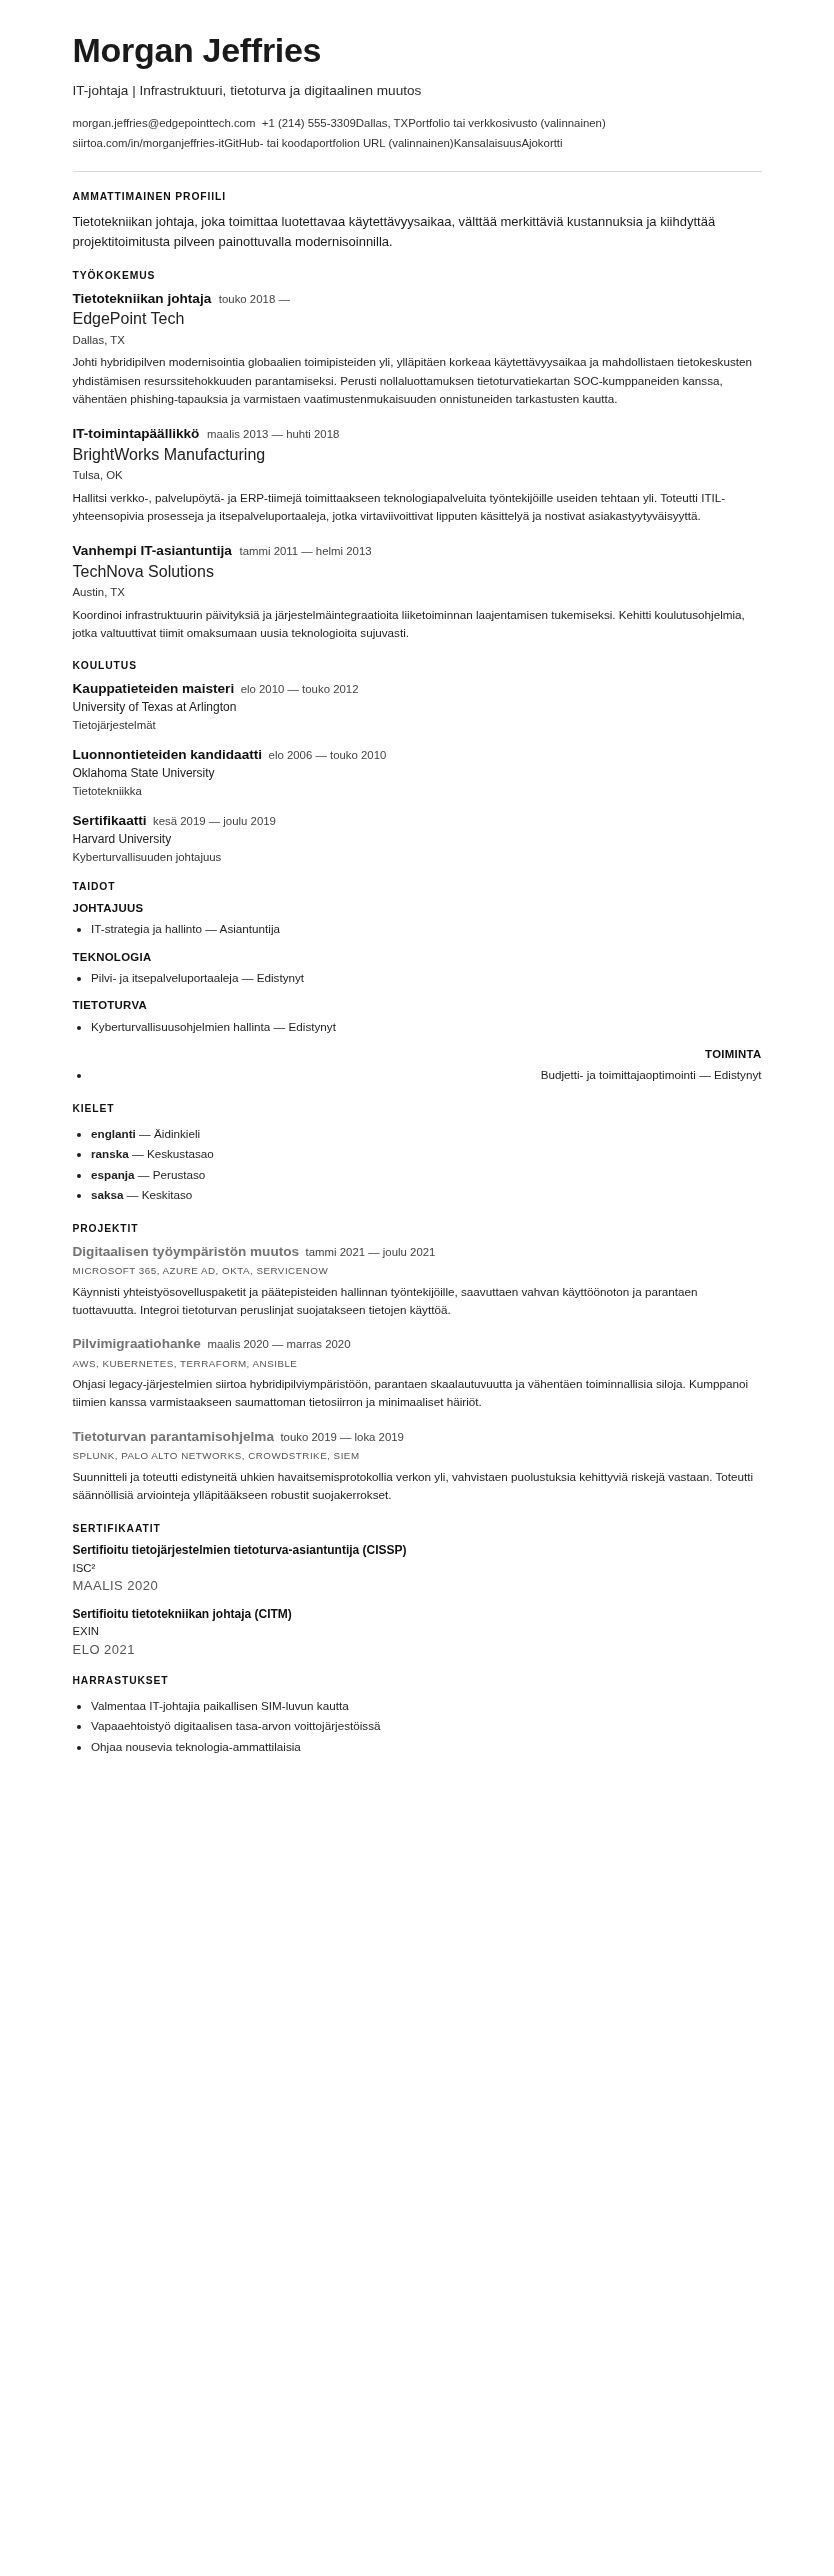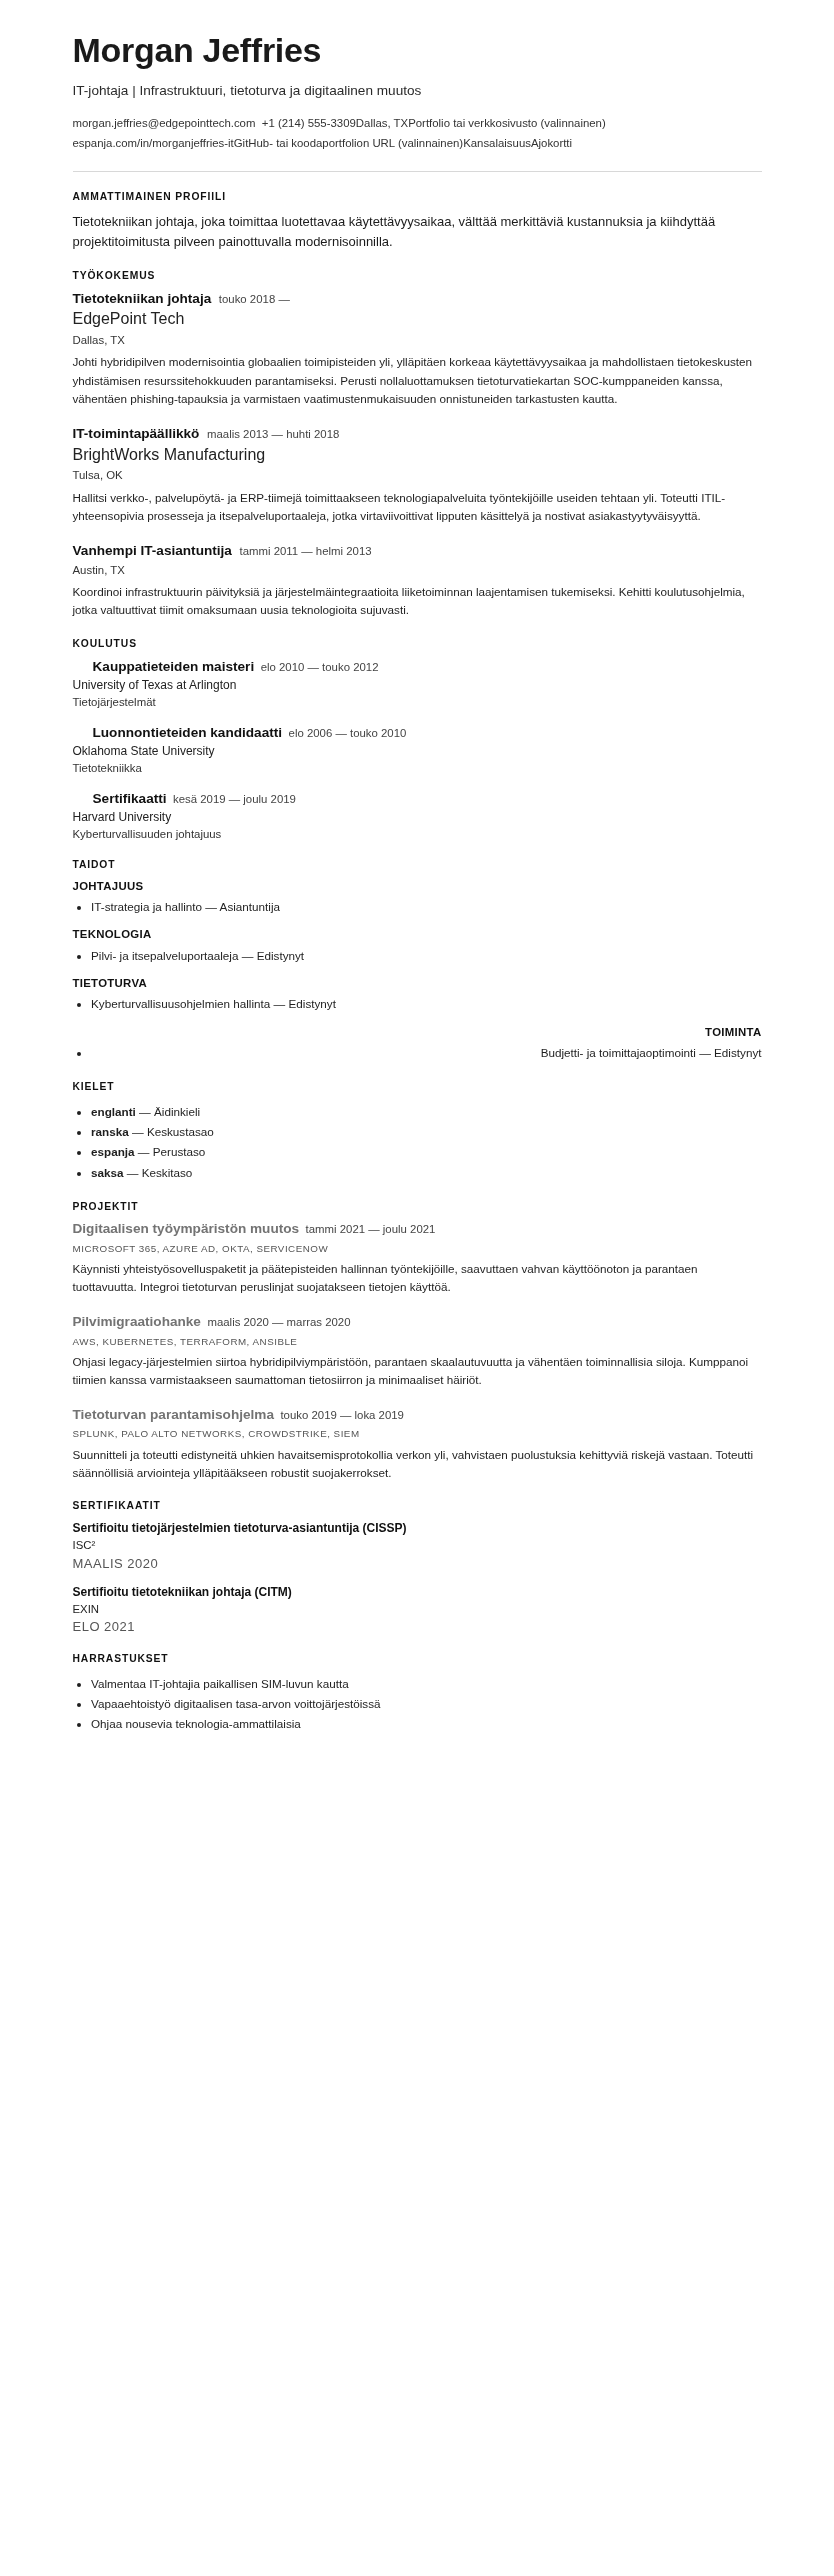--- a/index.html
+++ b/index.html
@@ -107,21 +107,20 @@
     margin-top: 7.6px;
   }
 
   
   .edu-entry { margin-bottom: 16.3px; }
   .edu-entry:last-child { margin-bottom: 0; }
   .edu-degree {
     font-size: 13.6px;
     font-weight: bold;
     color: #111;
-    margin-left: 20px;
   }
   .edu-dates {
     font-size: 11.4px;
     color: #444;
     margin-left: 6.5px;
     font-weight: normal;
   }
   .edu-school {
     font-size: 12px;
     color: #222;
@@ -212,21 +211,21 @@
   <div class="inner">
 
     <div>
       <h1 class="name">Morgan Jeffries</h1>
       <div class="headline">IT-johtaja | Infrastruktuuri, tietoturva ja digitaalinen muutos</div>
 
       <div class="contact-line">
         <span>morgan.jeffries@edgepointtech.com</span><span>&nbsp;&nbsp;</span><span>+1 (214) 555-3309</span><span>Dallas, TX</span><span>Portfolio tai verkkosivusto (valinnainen)</span>
       </div>
       <div class="contact-line">
-        <span>espanja.com/in/morganjeffries-it</span><span>GitHub- tai koodaportfolion URL (valinnainen)</span><span>Kansalaisuus</span><span>Ajokortti</span>
+        <span>siirtoa.com/in/morganjeffries-it</span><span>GitHub- tai koodaportfolion URL (valinnainen)</span><span>Kansalaisuus</span><span>Ajokortti</span>
       </div>
 
       <hr class="divider">
     </div>
 
     <div class="section">
       <div class="section-title">AMMATTIMAINEN PROFIILI</div>
       <p class="summary-text">Tietotekniikan johtaja, joka toimittaa luotettavaa käytettävyysaikaa, välttää merkittäviä kustannuksia ja kiihdyttää projektitoimitusta pilveen painottuvalla modernisoinnilla.</p>
     </div>
 
@@ -251,20 +250,21 @@
         <div class="entry-org">BrightWorks Manufacturing</div>
         <div class="entry-loc">Tulsa, OK</div>
         <div class="entry-desc">Hallitsi verkko-, palvelupöytä- ja ERP-tiimejä toimittaakseen teknologiapalveluita työntekijöille useiden tehtaan yli. Toteutti ITIL-yhteensopivia prosesseja ja itsepalveluportaaleja, jotka virtaviivoittivat lipputen käsittelyä ja nostivat asiakastyytyväisyyttä.</div>
       </div>
 
       <div class="entry">
         <div class="entry-head">
           <span class="entry-title">Vanhempi IT-asiantuntija</span>
           <span class="entry-dates">tammi 2011 — helmi 2013</span>
         </div>
+        <div class="entry-org">TechNova Solutions</div>
         <div class="entry-loc">Austin, TX</div>
         <div class="entry-desc">Koordinoi infrastruktuurin päivityksiä ja järjestelmäintegraatioita liiketoiminnan laajentamisen tukemiseksi. Kehitti koulutusohjelmia, jotka valtuuttivat tiimit omaksumaan uusia teknologioita sujuvasti.</div>
       </div>
     </div>
 
     <div class="section">
       <div class="section-title">KOULUTUS</div>
 
       <div class="edu-entry">
         <div>

